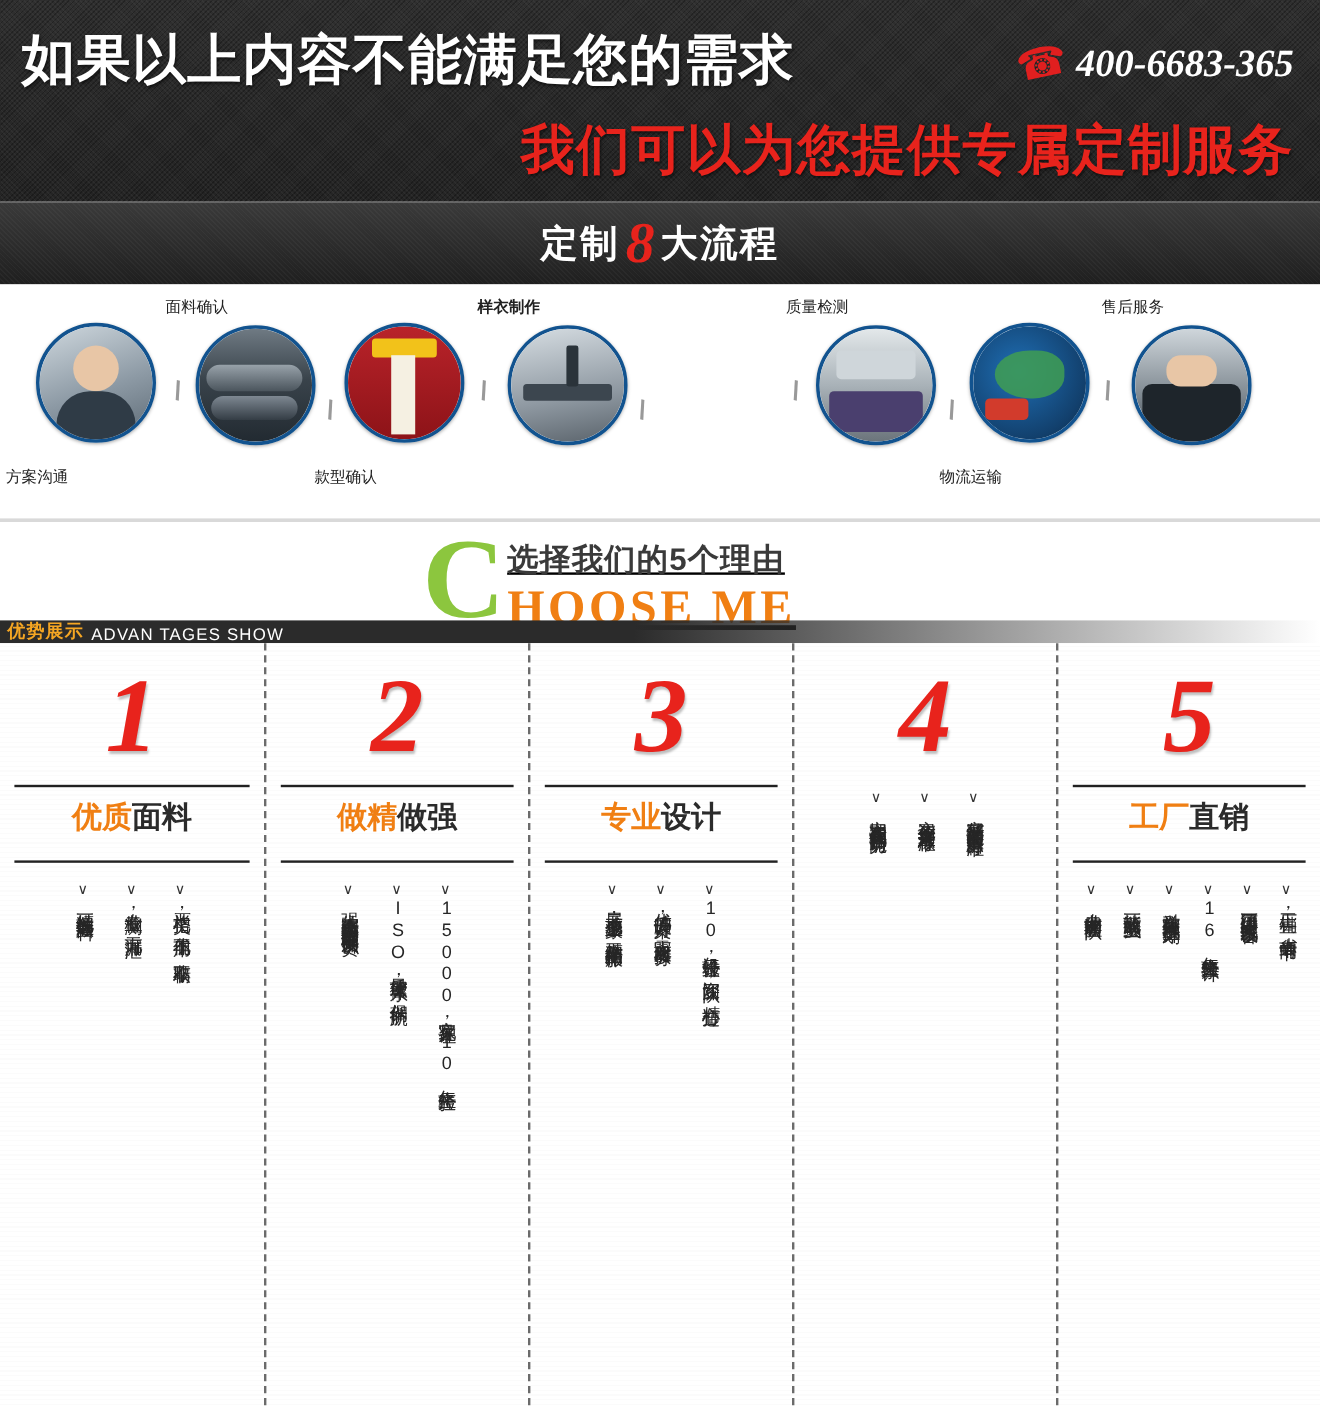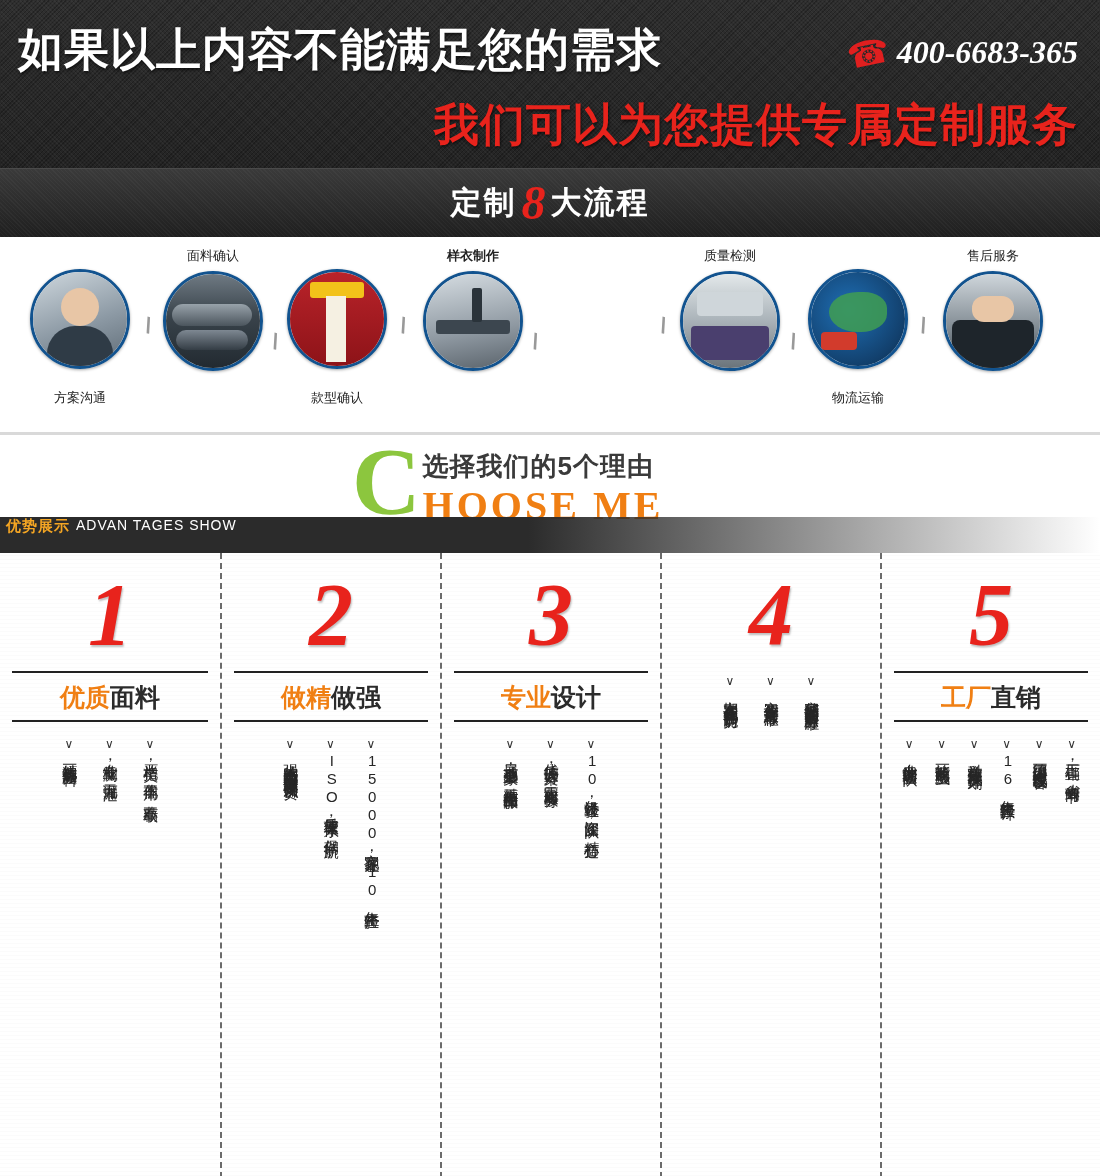--- a/index.html
+++ b/index.html
@@ -114,21 +114,21 @@
   .process {
     position: relative;
     width: 1100px;
     height: 195px;
     background: #ffffff;
     border-bottom: 3px solid #d9d9d9;
   }
   .pstep {
     position: absolute;
     width: 150px;
-    text-align: center;
+    text-align: left;
   }
   .pcircle {
     width: 94px;
     height: 94px;
     border-radius: 50%;
     margin: 0 auto;
     border: 3px solid #12538f;
     box-shadow: 0 1px 3px rgba(0,0,0,0.35);
     overflow: hidden;
     position: relative;
@@ -194,44 +194,45 @@
   .big-c {
     font-family: "Liberation Serif", serif;
     font-size: 95px;
     font-weight: bold;
     color: #8cc63e;
     line-height: 0.92;
   }
   .choose-right {
     margin-left: 2px;
     padding-top: 10px;
+    text-decoration: underline;
   }
   .choose-cn {
     font-size: 26px;
     font-weight: bold;
     color: #3a3a3a;
     letter-spacing: 1px;
   }
   .choose-en {
     font-family: "Liberation Serif", serif;
     font-size: 40px;
     font-weight: bold;
     color: #f07f13;
     letter-spacing: 3px;
     margin-top: -2px;
   }
 
   
   .advbar {
     position: relative;
     width: 1100px;
-    height: 36px;
+    height: 19px;
     background: linear-gradient(90deg, #2b2b2b 0%, #2b2b2b 48%, rgba(43,43,43,0) 100%);
     display: flex;
-    align-items: flex-start;
+    align-items: flex-end;
   }
   .adv-cn {
     color: #f5a623;
     font-size: 15px;
     font-weight: bold;
     margin-left: 6px;
     letter-spacing: 1px;
   }
   .adv-en {
     color: #ffffff;
@@ -269,21 +270,21 @@
     text-shadow: 1px 2px 2px rgba(0,0,0,0.25);
   }
   .ftitle {
     margin: 12px 12px 0 12px;
     padding-top: 8px;
     border-top: 2px solid #222;
     border-bottom: 2px solid #222;
     text-align: center;
     font-size: 25px;
     font-weight: bold;
-    padding-bottom: 6px;
+    padding-bottom: 20px;
     white-space: nowrap;
   }
   .ftitle .t-or { color: #f07f13; }
   .ftitle .t-dk { color: #2b2b2b; }
   .fitems {
     display: flex;
     flex-direction: row-reverse;
     justify-content: center;
     align-items: flex-start;
     gap: 0px;

